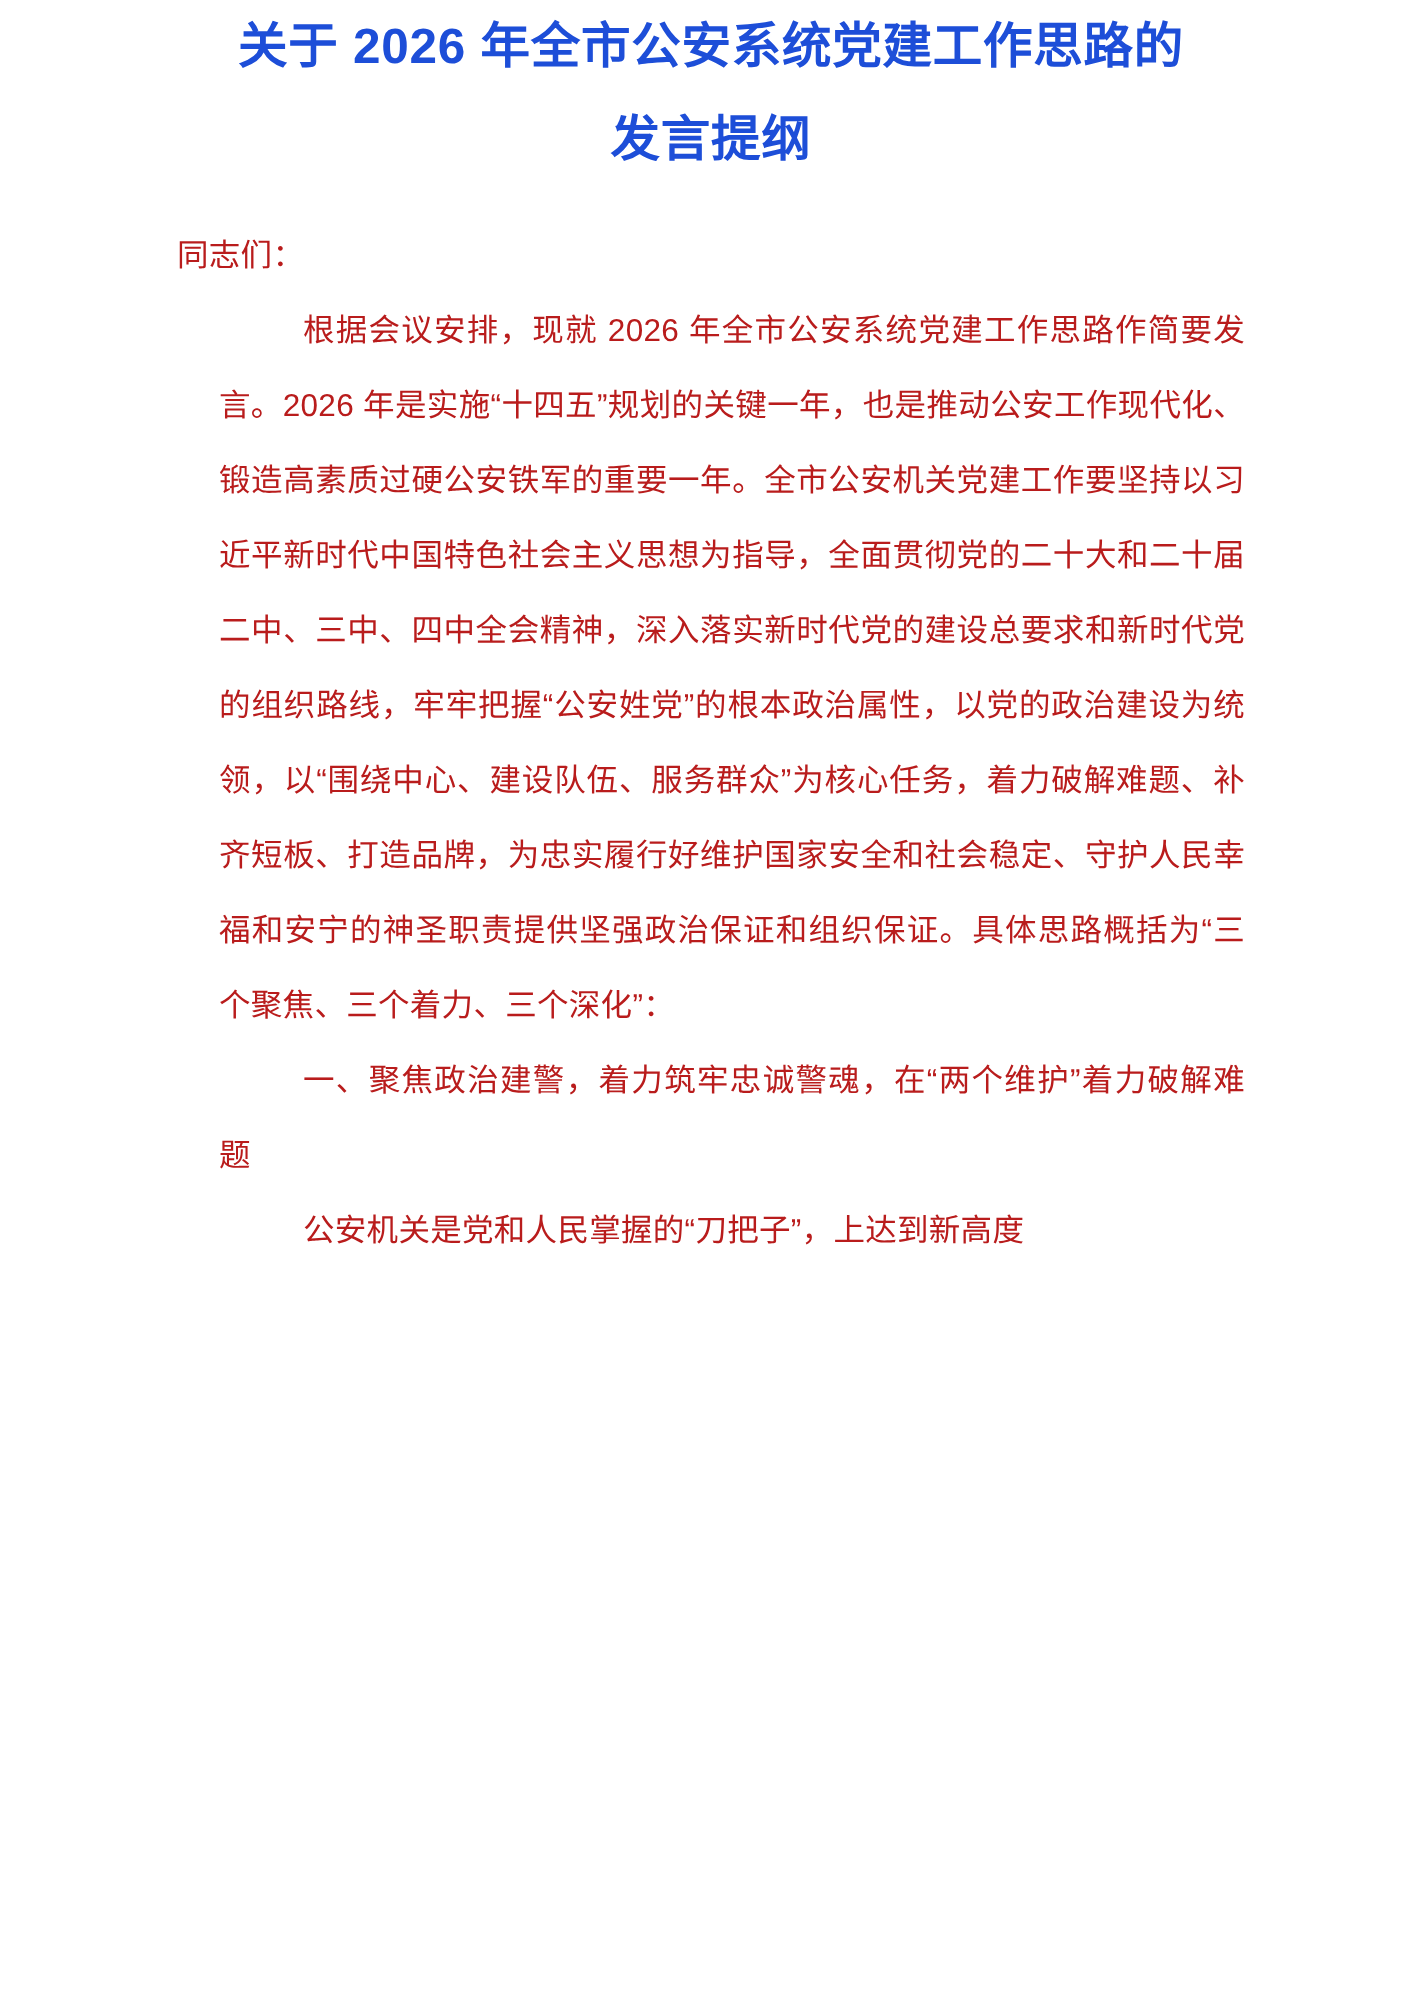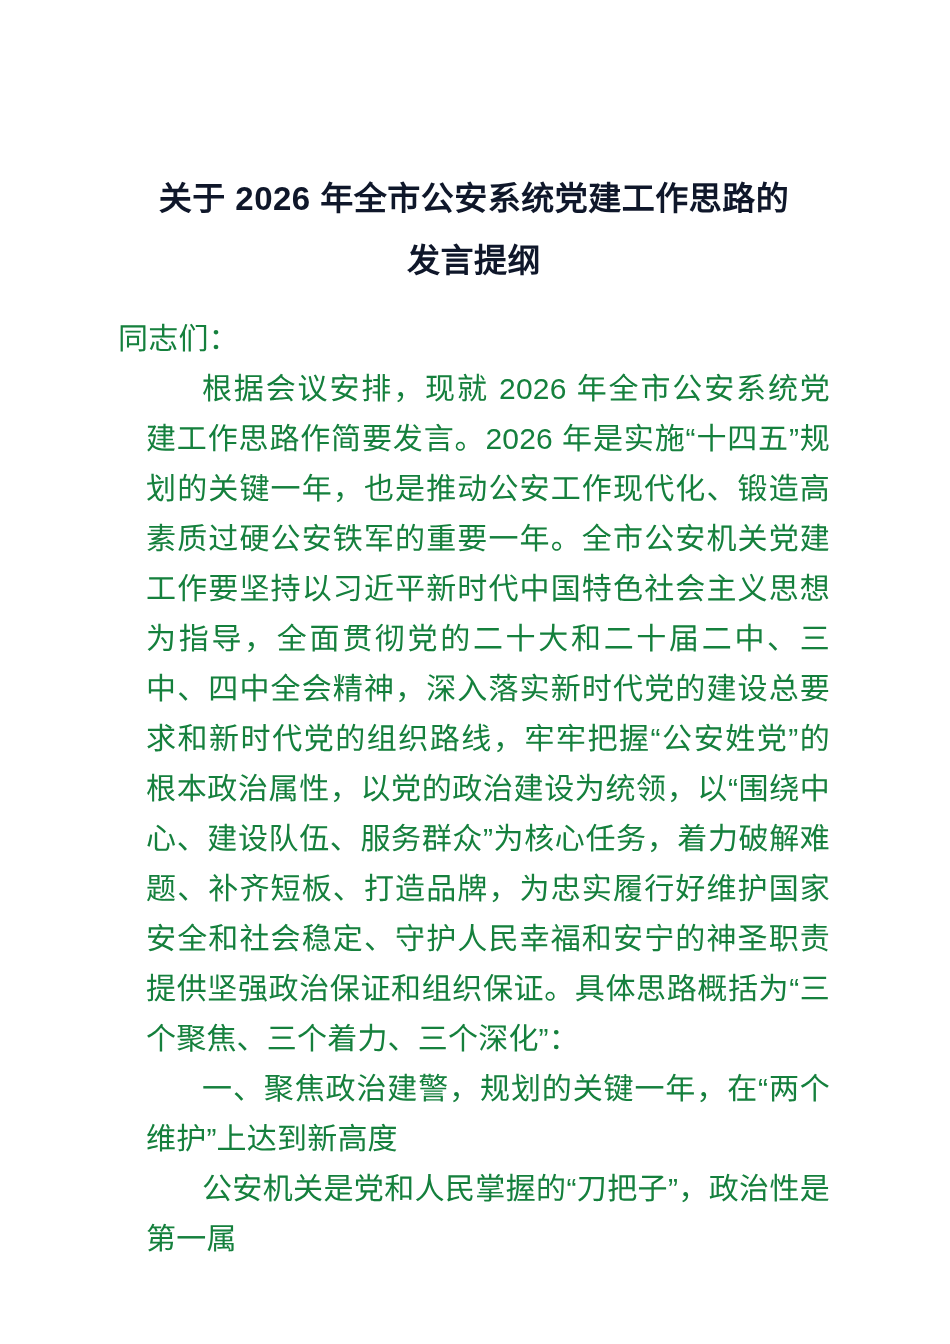--- a/index.html
+++ b/index.html
@@ -26,37 +26,36 @@
     top: 0;
     width: 712px;
   }
 
   .doc-title {
     font-family: "Liberation Sans", "DejaVu Sans", sans-serif;
     font-weight: 600;
     font-size: 33px;
     line-height: 62px;
     text-align: center;
-    color: #0f172a;
+    color: #1d4ed8;
     letter-spacing: 0.5px;
     margin: 0;
-    padding-top: 168px;
     white-space: pre-line;
   }
 
   .body-block {
     margin-top: 22px;
   }
 
   p.para {
     font-family: "Liberation Sans", "DejaVu Sans", sans-serif;
     font-weight: 400;
-    font-size: 30px;
+    font-size: 21px;
     line-height: 50px;
-    color: #15803d;
+    color: #b91c1c;
     margin: 0;
     text-align: justify;
     text-justify: inter-character;
     text-align-last: left;
     letter-spacing: 0.2px;
     word-break: break-all;
   }
 
   p.indent {
     text-indent: 56px;
@@ -81,20 +80,20 @@
 
     <h1 class="doc-title">关于 2026 年全市公安系统党建工作思路的
 发言提纲</h1>
 
     <div class="body-block">
 
       <p class="para salutation">同志们：</p>
 
       <p class="para indent">根据会议安排，现就 2026 年全市公安系统党建工作思路作简要发言。2026 年是实施“十四五”规划的关键一年，也是推动公安工作现代化、锻造高素质过硬公安铁军的重要一年。全市公安机关党建工作要坚持以习近平新时代中国特色社会主义思想为指导，全面贯彻党的二十大和二十届二中、三中、四中全会精神，深入落实新时代党的建设总要求和新时代党的组织路线，牢牢把握“公安姓党”的根本政治属性，以党的政治建设为统领，以“围绕中心、建设队伍、服务群众”为核心任务，着力破解难题、补齐短板、打造品牌，为忠实履行好维护国家安全和社会稳定、守护人民幸福和安宁的神圣职责提供坚强政治保证和组织保证。具体思路概括为“三个聚焦、三个着力、三个深化”：</p>
 
-      <p class="para indent">一、聚焦政治建警，规划的关键一年，在“两个维护”上达到新高度</p>
+      <p class="para indent">一、聚焦政治建警，着力筑牢忠诚警魂，在“两个维护”着力破解难题</p>
 
-      <p class="para indent tail">公安机关是党和人民掌握的“刀把子”，政治性是第一属</p>
+      <p class="para indent tail">公安机关是党和人民掌握的“刀把子”，上达到新高度</p>
 
     </div>
   </div>
 
 </div>
 
 </body></html>

